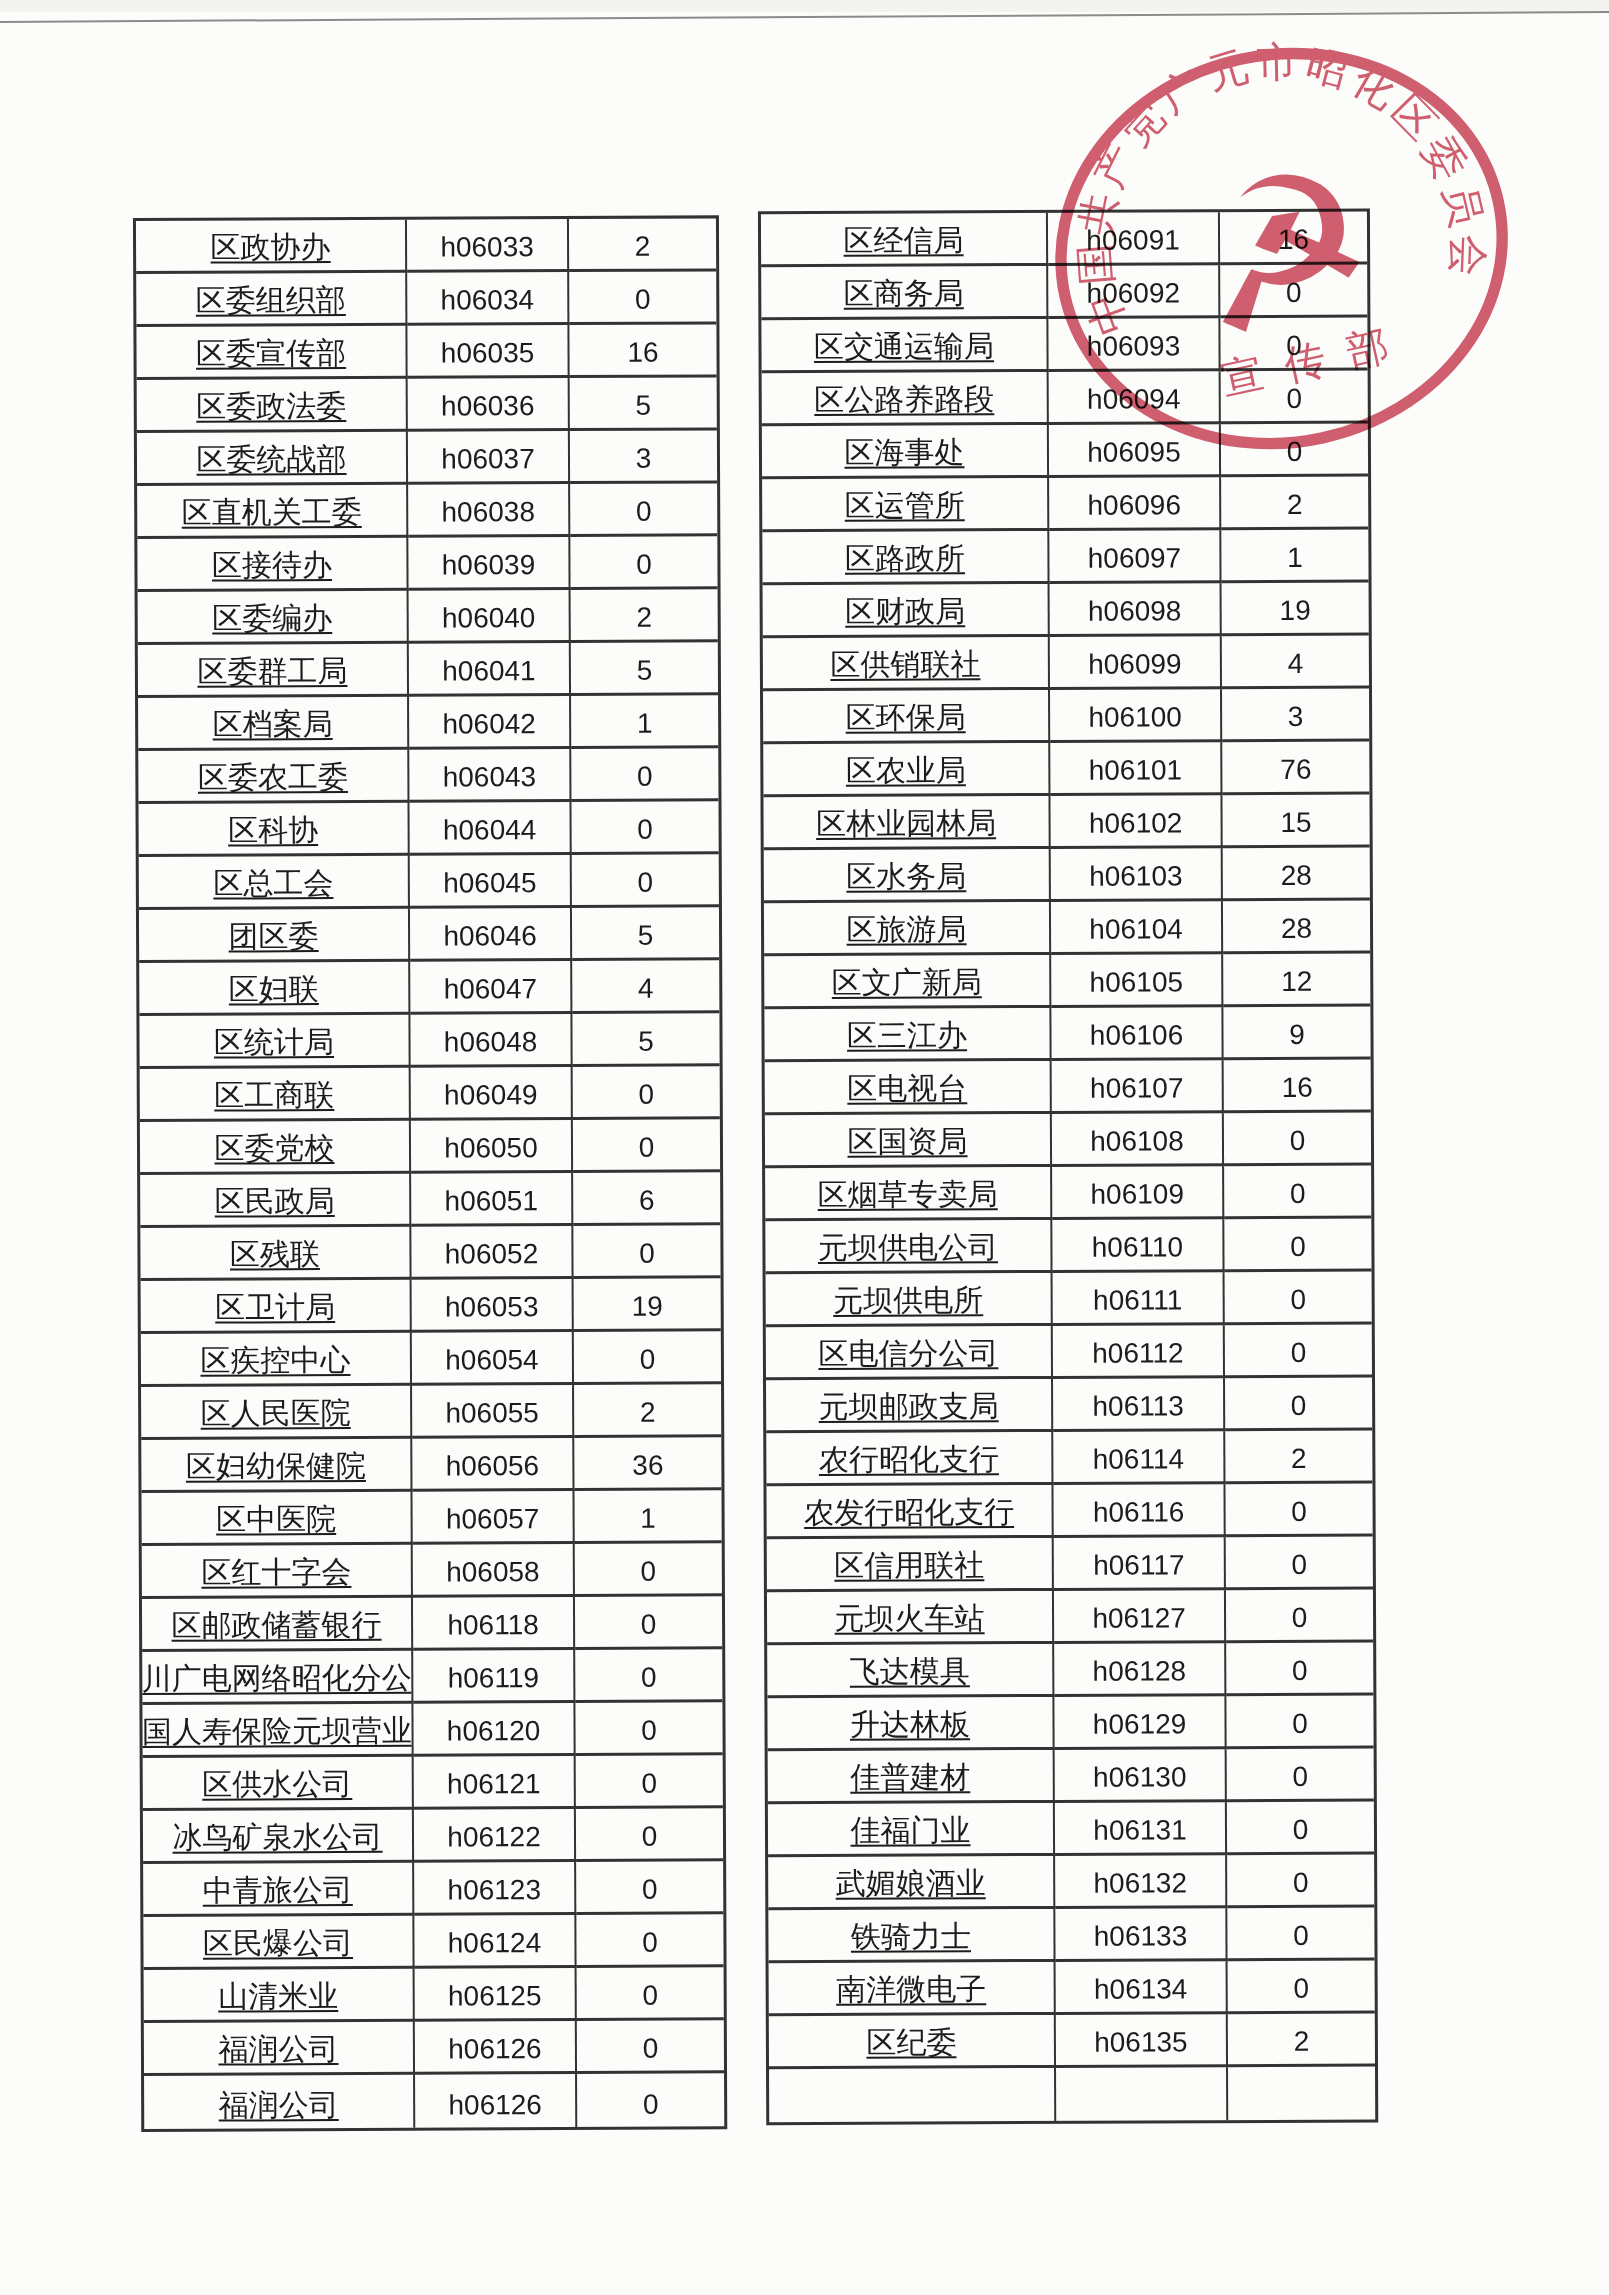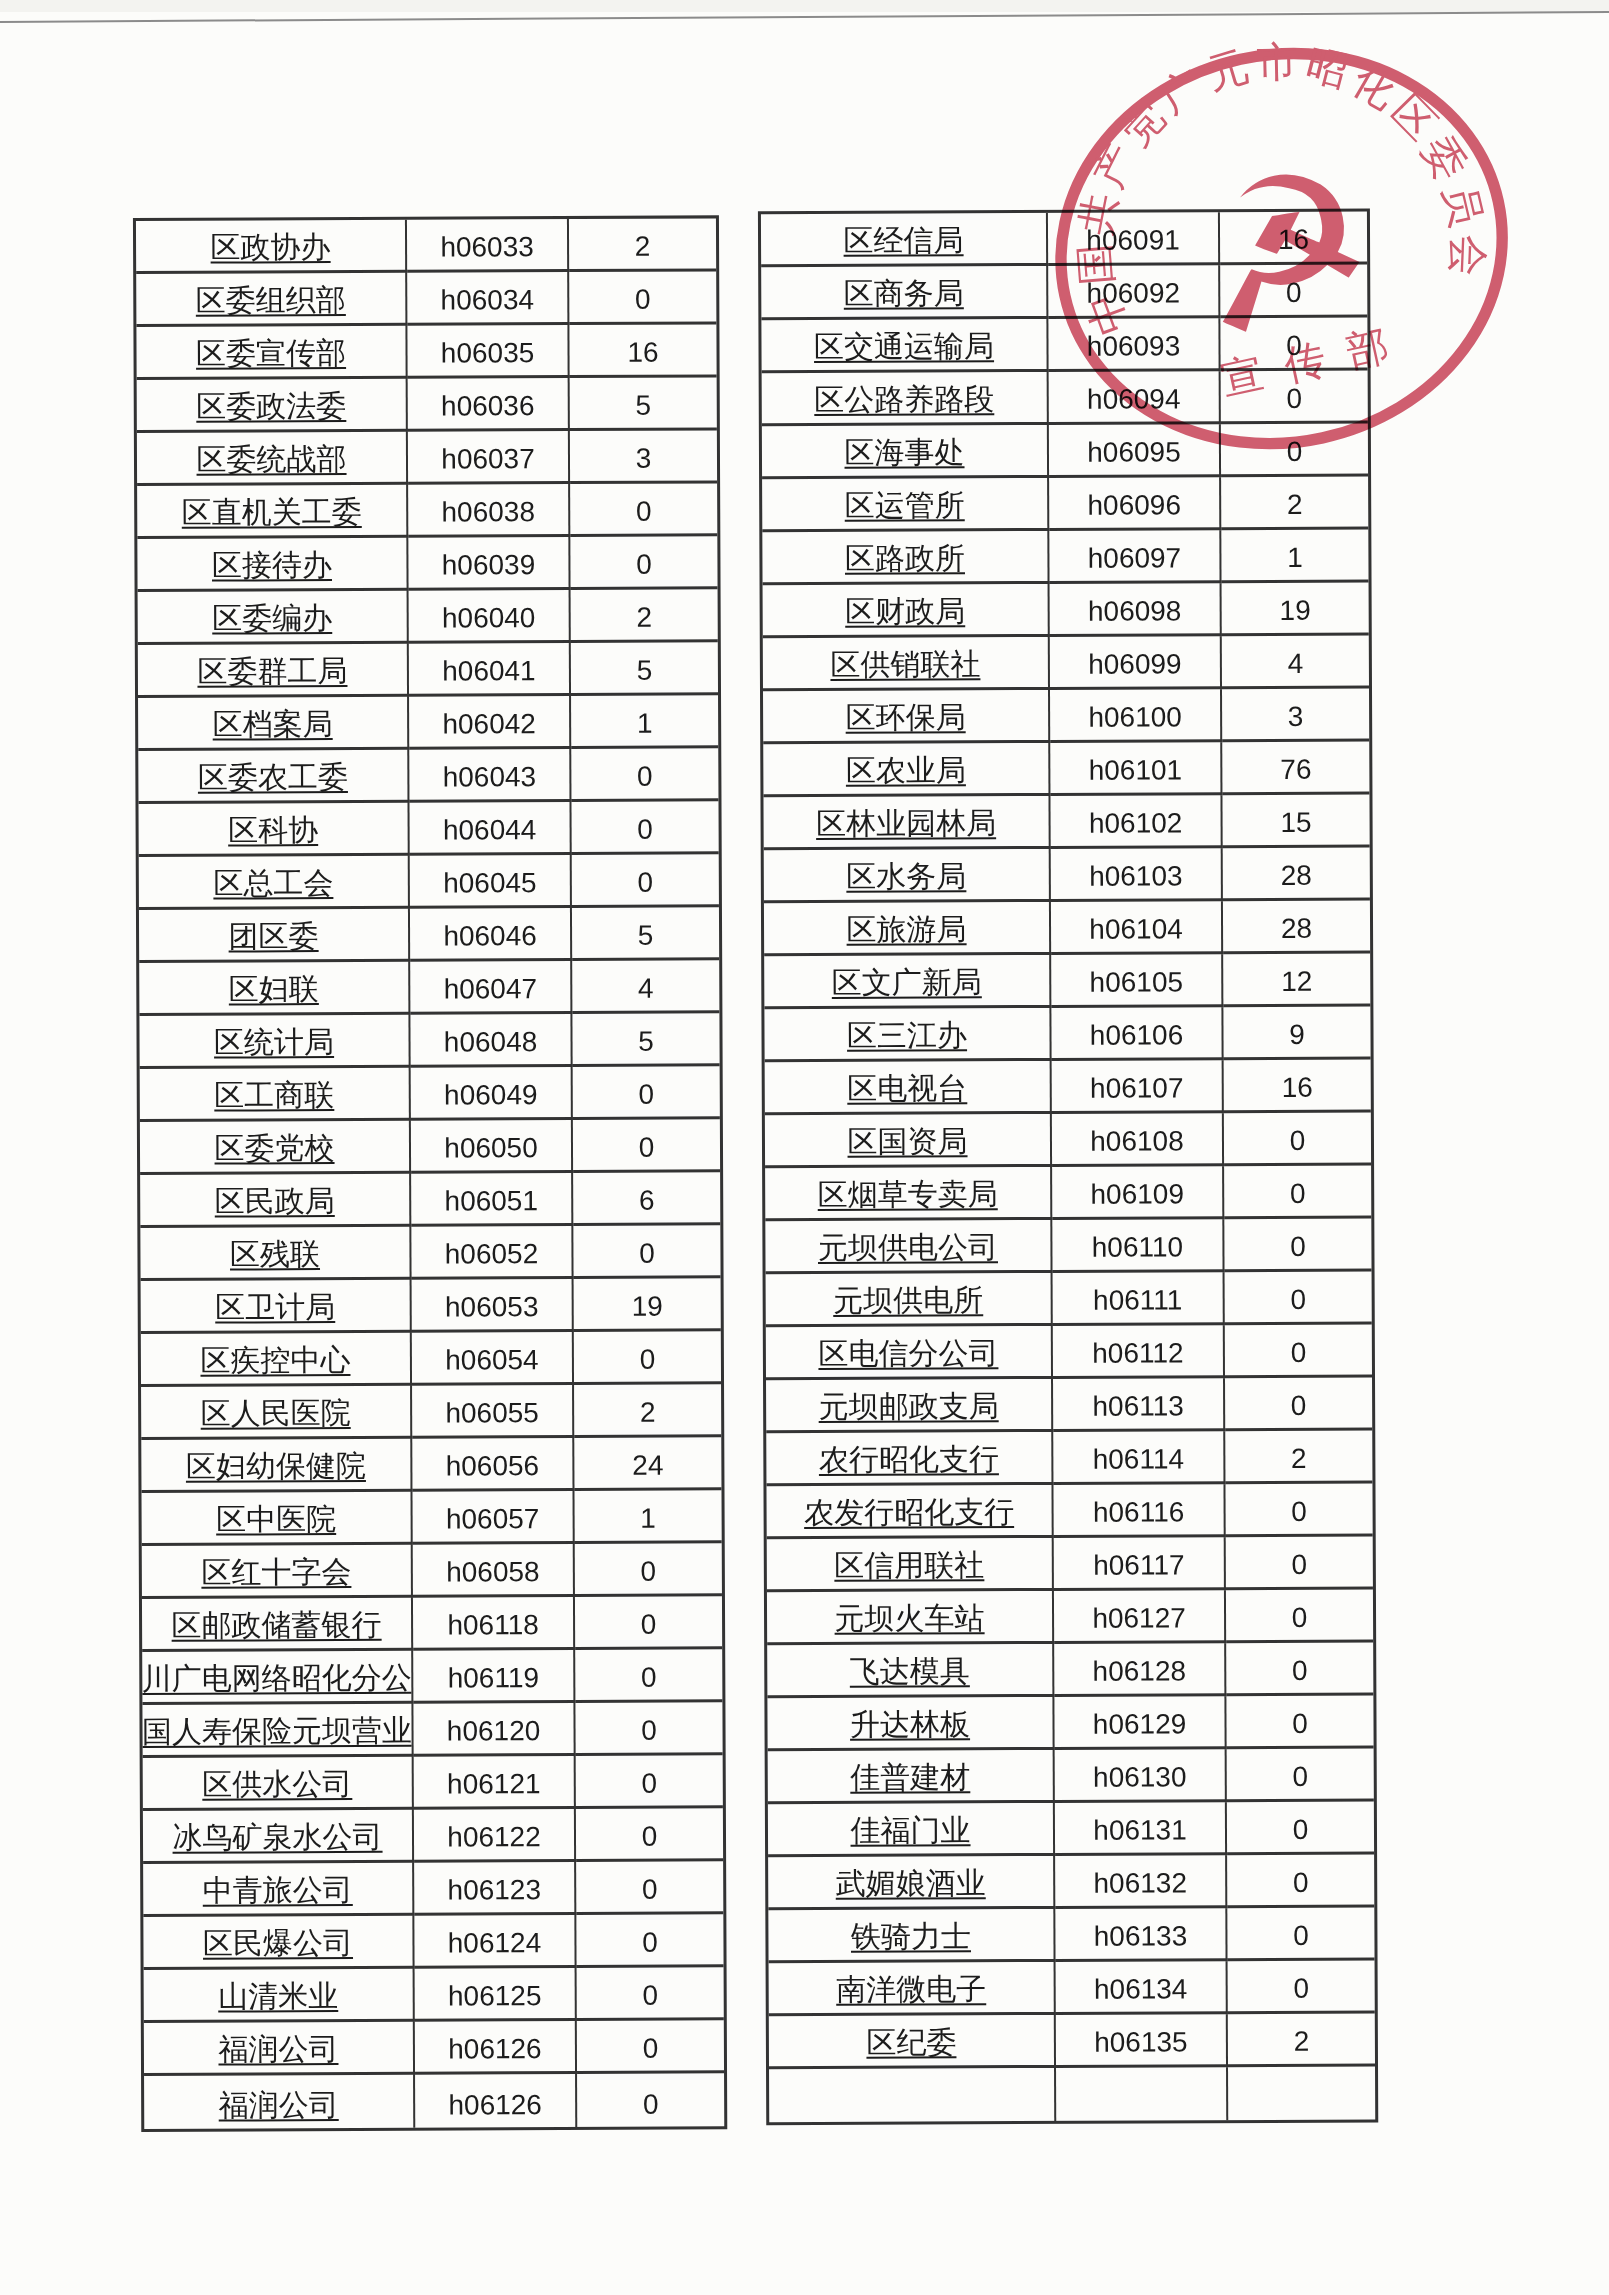--- a/index.html
+++ b/index.html
@@ -144,21 +144,21 @@
         <div class="cell code">h06053</div>
         <div class="cell count">19</div>
         <div class="cell name">区疾控中心</div>
         <div class="cell code">h06054</div>
         <div class="cell count">0</div>
         <div class="cell name">区人民医院</div>
         <div class="cell code">h06055</div>
         <div class="cell count">2</div>
         <div class="cell name">区妇幼保健院</div>
         <div class="cell code">h06056</div>
-        <div class="cell count">24</div>
+        <div class="cell count">36</div>
         <div class="cell name">区中医院</div>
         <div class="cell code">h06057</div>
         <div class="cell count">1</div>
         <div class="cell name">区红十字会</div>
         <div class="cell code">h06058</div>
         <div class="cell count">0</div>
         <div class="cell name">区邮政储蓄银行</div>
         <div class="cell code">h06118</div>
         <div class="cell count">0</div>
         <div class="cell name">四川广电网络昭化分公司</div>

